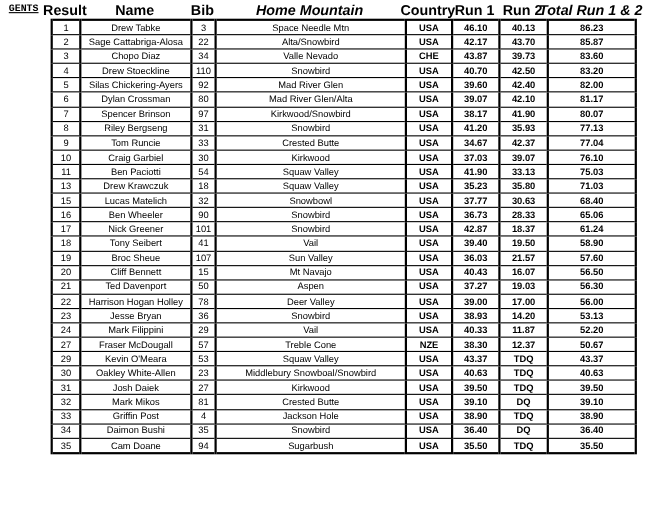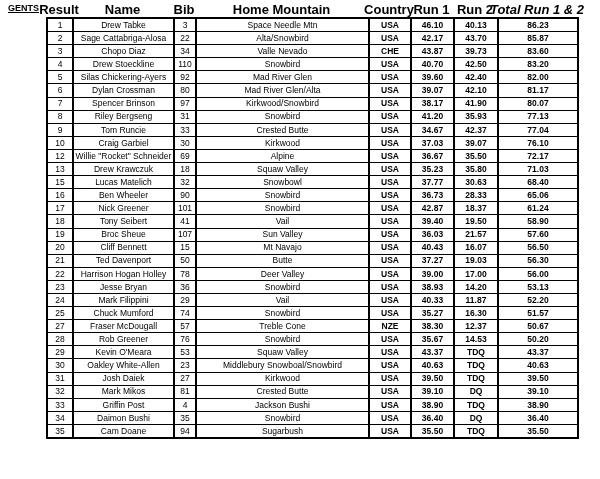--- a/index.html
+++ b/index.html
@@ -13,20 +13,21 @@
     overflow: hidden;
   }
   .sheet-label {
     position: absolute;
     left: 8px;
     top: 3px;
     font-size: 9px;
     font-weight: 700;
     text-decoration: underline;
     white-space: nowrap;
+    font-family: Liberation Mono, monospace;
   }
   .header-row {
     position: absolute;
     left: 46px;
     top: 2px;
     height: 14px;
     display: flex;
     align-items: center;
   }
   .header-cell {
@@ -35,21 +36,21 @@
     align-items: center;
     font-size: 13px;
     font-weight: 700;
     white-space: nowrap;
     overflow: visible;
   }
   
   .w-result   { width: 26px; }
   .w-name     { width: 101px; text-align: right; }
   .w-bib      { width: 22px; text-align: right; }
-  .w-mountain { width: 173px; }
+  .w-mountain { width: 173px; font-style: italic; }
   .w-country  { width: 42px; }
   .w-run1     { width: 43px; text-align: right; }
   .w-run2     { width: 44px; }
   .w-total    { width: 80px; font-style: italic; }
 
   table.results {
     position: absolute;
     left: 46px;
     top: 17px;
     border-collapse: collapse;
@@ -197,28 +198,28 @@
           <td>10</td>
           <td>Craig Garbiel</td>
           <td>30</td>
           <td>Kirkwood</td>
           <td>USA</td>
           <td>37.03</td>
           <td>39.07</td>
           <td>76.10</td>
         </tr>
         <tr>
-          <td>12</td>
-          <td>Willie "Rocket" Schneider</td>
-          <td>69</td>
-          <td>Alpine</td>
-          <td>USA</td>
-          <td>36.67</td>
-          <td>35.50</td>
-          <td>72.17</td>
+          <td>11</td>
+          <td>Ben Paciotti</td>
+          <td>54</td>
+          <td>Squaw Valley</td>
+          <td>USA</td>
+          <td>41.90</td>
+          <td>33.13</td>
+          <td>75.03</td>
         </tr>
         <tr>
           <td>13</td>
           <td>Drew Krawczuk</td>
           <td>18</td>
           <td>Squaw Valley</td>
           <td>USA</td>
           <td>35.23</td>
           <td>35.80</td>
           <td>71.03</td>
@@ -280,21 +281,21 @@
           <td>Mt Navajo</td>
           <td>USA</td>
           <td>40.43</td>
           <td>16.07</td>
           <td>56.50</td>
         </tr>
         <tr>
           <td>21</td>
           <td>Ted Davenport</td>
           <td>50</td>
-          <td>Butte</td>
+          <td>Aspen</td>
           <td>USA</td>
           <td>37.27</td>
           <td>19.03</td>
           <td>56.30</td>
         </tr>
         <tr>
           <td>22</td>
           <td>Harrison Hogan Holley</td>
           <td>78</td>
           <td>Deer Valley</td>
@@ -315,52 +316,32 @@
         </tr>
         <tr>
           <td>24</td>
           <td>Mark Filippini</td>
           <td>29</td>
           <td>Vail</td>
           <td>USA</td>
           <td>40.33</td>
           <td>11.87</td>
           <td>52.20</td>
-        </tr>
-        <tr>
-          <td>25</td>
-          <td>Chuck Mumford</td>
-          <td>74</td>
-          <td>Snowbird</td>
-          <td>USA</td>
-          <td>35.27</td>
-          <td>16.30</td>
-          <td>51.57</td>
         </tr>
         <tr>
           <td>27</td>
           <td>Fraser McDougall</td>
           <td>57</td>
           <td>Treble Cone</td>
           <td>NZE</td>
           <td>38.30</td>
           <td>12.37</td>
           <td>50.67</td>
         </tr>
         <tr>
-          <td>28</td>
-          <td>Rob Greener</td>
-          <td>76</td>
-          <td>Snowbird</td>
-          <td>USA</td>
-          <td>35.67</td>
-          <td>14.53</td>
-          <td>50.20</td>
-        </tr>
-        <tr>
           <td>29</td>
           <td>Kevin O'Meara</td>
           <td>53</td>
           <td>Squaw Valley</td>
           <td>USA</td>
           <td>43.37</td>
           <td>TDQ</td>
           <td>43.37</td>
         </tr>
         <tr>
@@ -390,21 +371,21 @@
           <td>Crested Butte</td>
           <td>USA</td>
           <td>39.10</td>
           <td>DQ</td>
           <td>39.10</td>
         </tr>
         <tr>
           <td>33</td>
           <td>Griffin Post</td>
           <td>4</td>
-          <td>Jackson Bushi</td>
+          <td>Jackson Hole</td>
           <td>USA</td>
           <td>38.90</td>
           <td>TDQ</td>
           <td>38.90</td>
         </tr>
         <tr>
           <td>34</td>
           <td>Daimon Bushi</td>
           <td>35</td>
           <td>Snowbird</td>

